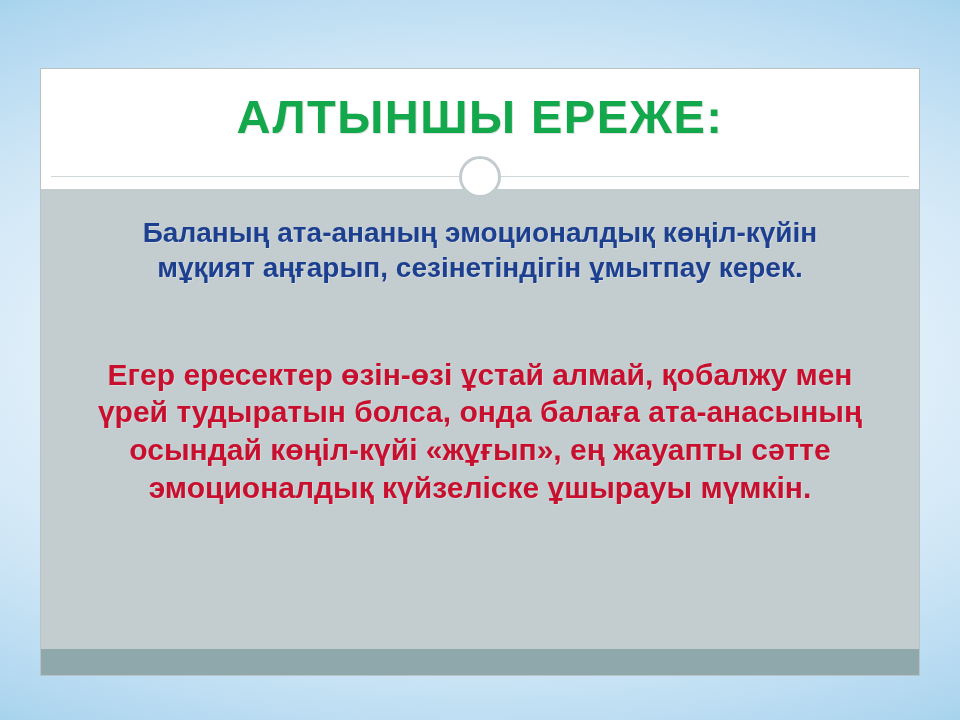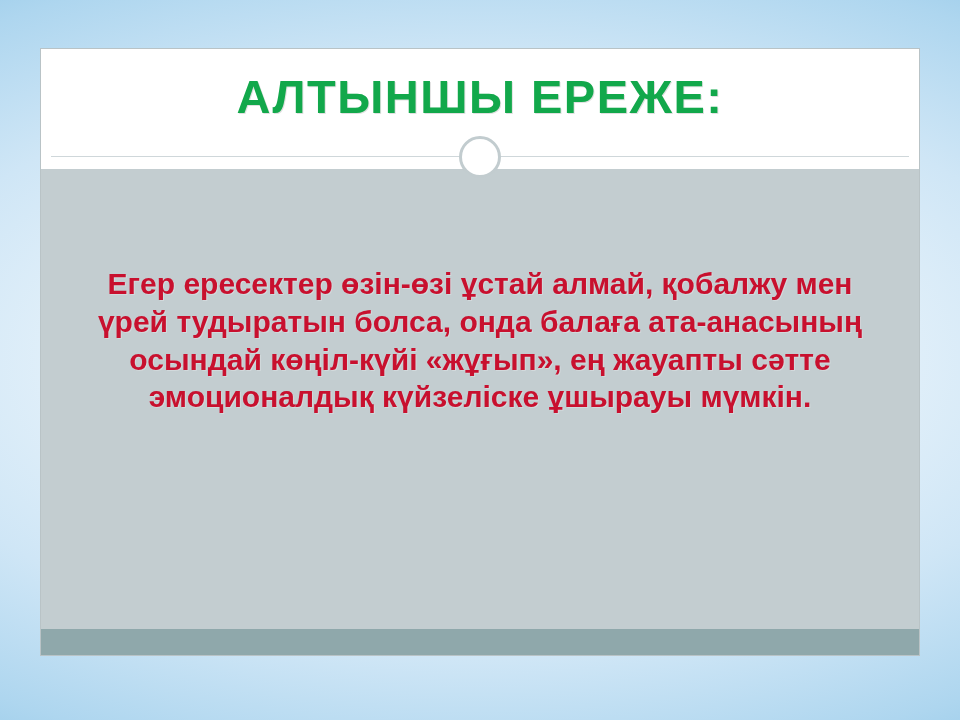--- a/index.html
+++ b/index.html
@@ -19,21 +19,21 @@
     width: 960px;
     height: 720px;
     background:
       radial-gradient(ellipse 120% 80% at 50% 50%, #ffffff 0%, #eaf4fb 28%, #cfe6f6 52%, #aed6ef 72%, #8cc4e6 88%, #7bb9e0 100%);
   }
 
   
   #card {
     position: absolute;
     left: 40px;
-    top: 48px;
+    top: 68px;
     width: 880px;
     height: 608px;
     background: #ffffff;
     border: 1px solid #b9c3c6;
     box-sizing: border-box;
     display: flex;
     flex-direction: column;
   }
 
   
@@ -131,19 +131,20 @@
     <div id="title-band">
       <div id="title-text">АЛТЫНШЫ ЕРЕЖЕ:</div>
     </div>
 
     <div id="divider-wrap">
       <div id="divider-line"></div>
       <div id="divider-circle"></div>
     </div>
 
     <div id="body-panel">
+      <p class="para" id="para-1">Баланың ата-ананың эмоционалдық көңіл-күйін мұқият аңғарып, сезінетіндігін ұмытпау керек.</p>
       <p class="para" id="para-2">Егер ересектер өзін-өзі ұстай алмай, қобалжу мен үрей тудыратын болса, онда балаға ата-анасының осындай көңіл-күйі «жұғып», ең жауапты сәтте эмоционалдық күйзеліске ұшырауы мүмкін.</p>
     </div>
 
     <div id="bottom-strip"></div>
 
   </div>
 </div>
 
 </body></html>

